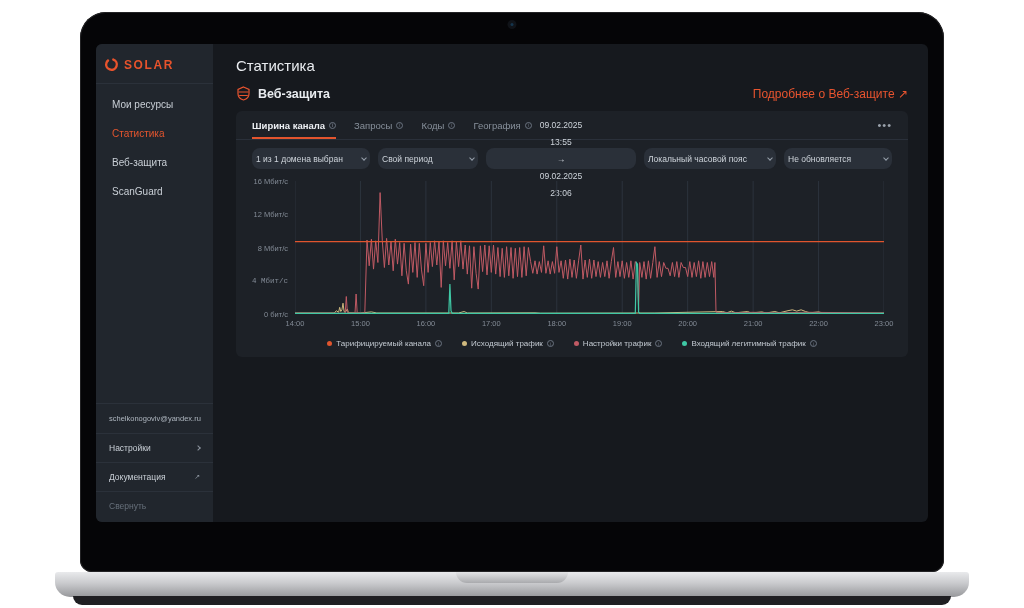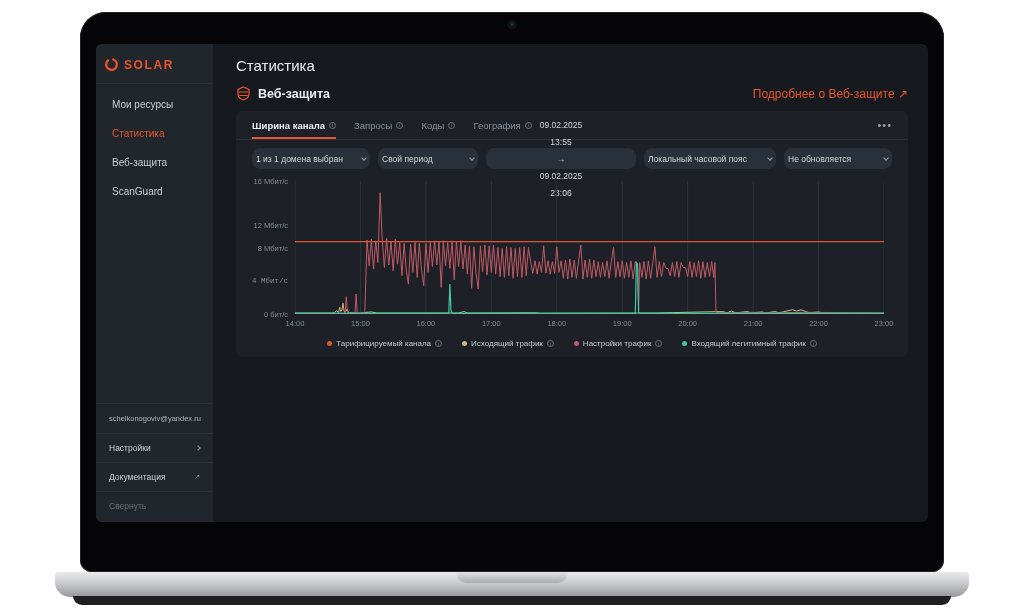--- a/index.html
+++ b/index.html
@@ -169,21 +169,21 @@
             </div>
             <div class="ctrl" style="flex:0 0 108px">
               <span>Не обновляется</span>
               <span class="chev-d"></span>
             </div>
           </div>
 
           <div class="chart-wrap">
             <div class="y-labels" id="y-labels">
                 <div class="y-tick" style="top: 0%;">16 Мбит/с</div>
-                <div class="y-tick" style="top: 25%; margin-top: 11px;">12 Мбит/с</div>
+                <div class="y-tick" style="top: 25%;">12 Мбит/с</div>
                 <div class="y-tick" style="top: 50%;">8 Мбит/с</div>
                 <div class="y-tick" style="top: 75%; font-family: Liberation Mono, monospace;">4 Мбит/с</div>
                 <div class="y-tick" style="top: 100%;">0 бит/с</div>
               </div>
             <svg class="chart-svg" id="chart-svg" width="589" height="133" viewBox="0 0 589 133" preserveAspectRatio="none">
                 <line x1="0" x2="0" y1="0" y2="133" stroke="#2c333d" stroke-width="1"></line>
                 <line x1="65.44444444444444" x2="65.44444444444444" y1="0" y2="133" stroke="#2c333d" stroke-width="1"></line>
                 <line x1="130.88888888888889" x2="130.88888888888889" y1="0" y2="133" stroke="#2c333d" stroke-width="1"></line>
                 <line x1="196.33333333333331" x2="196.33333333333331" y1="0" y2="133" stroke="#2c333d" stroke-width="1"></line>
                 <line x1="261.77777777777777" x2="261.77777777777777" y1="0" y2="133" stroke="#2c333d" stroke-width="1"></line>

